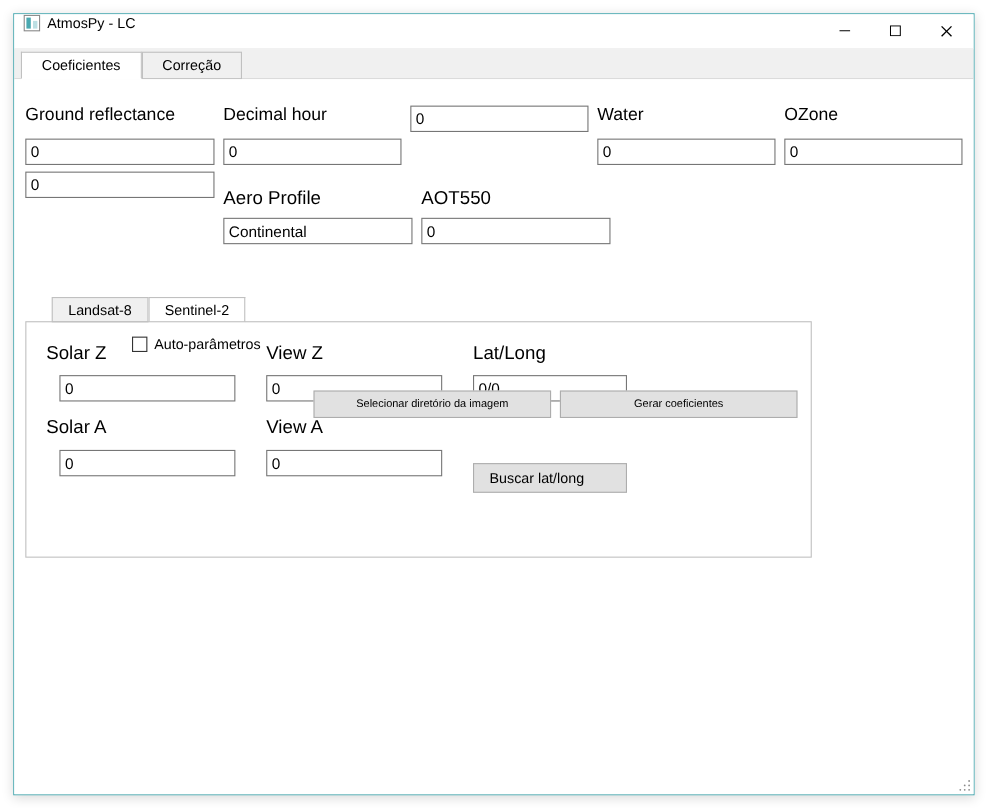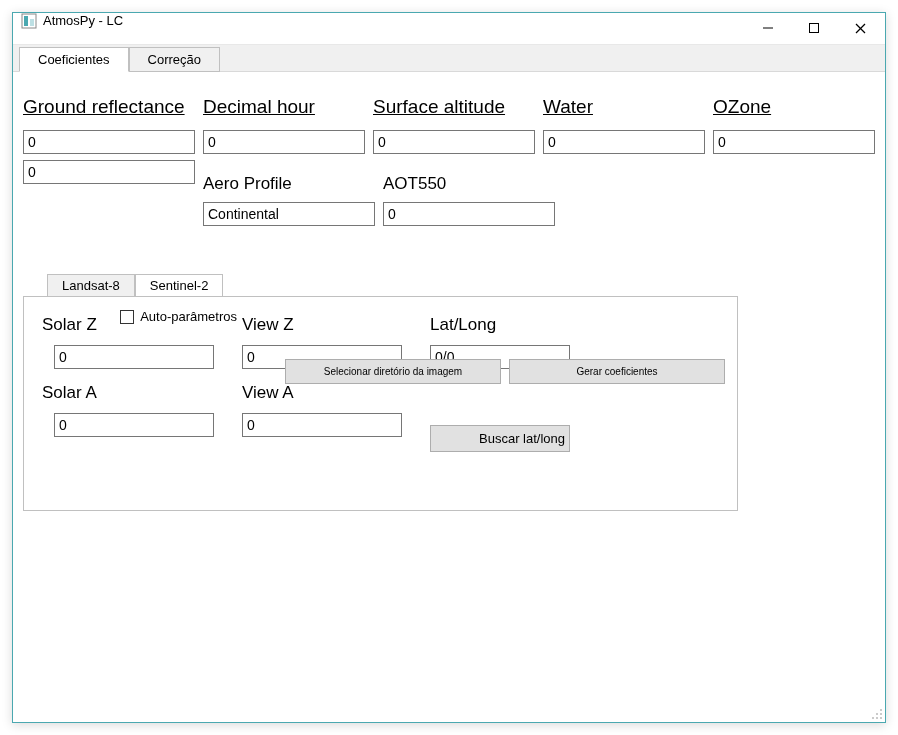--- a/index.html
+++ b/index.html
@@ -75,24 +75,23 @@
   .row {
     display: flex;
     gap: 8px;
     margin-bottom: 6px;
   }
   .field-group {
     display: flex;
     flex-direction: column;
   }
   .field-label {
-    font-size: 19px;
+    font-size: 16px;
     margin-bottom: 12px;
     white-space: nowrap;
-    text-decoration: underline;
   }
   .field-label-mid {
     font-size: 17px;
     margin-top: 14px;
     margin-bottom: 8px;
   }
   input[type=text] {
     height: 24px;
     border: 1px solid #767676;
     padding: 2px 4px;
@@ -162,26 +161,26 @@
     padding: 6px 12px;
     font-size:10px;
     font-family: inherit;
     cursor: default;
     min-width: 216px;
     text-align:center;
   }
   .btn-small {
     background:#e1e1e1;
     border:1px solid #adadad;
-    padding: 5px 4px;
+    padding: 5px 14px;
     font-size:13px;
     font-family: inherit;
     cursor: default;
     min-width: 140px;
-    text-align:right;
+    text-align:left;
   }
   .resize-grip {
     position:absolute;
     right:2px; bottom:2px;
     width:14px;height:14px;
   }
 </style>
 </head>
 <body>
 
@@ -227,21 +226,20 @@
     <div class="row">
       <div class="field-group" style="width:172px">
         <div class="field-label">Ground reflectance</div>
         <input type="text" value="0" style="">
       </div>
       <div class="field-group" style="width:162px">
         <div class="field-label">Decimal hour</div>
         <input type="text" value="0" style="">
       </div>
       <div class="field-group" style="width:162px">
-        <div class="field-label">Surface altitude</div>
         <input type="text" value="0" style="">
       </div>
       <div class="field-group" style="width:162px">
         <div class="field-label">Water</div>
         <input type="text" value="0" style="">
       </div>
       <div class="field-group" style="width:162px">
         <div class="field-label">OZone</div>
         <input type="text" value="0" style="">
       </div>

